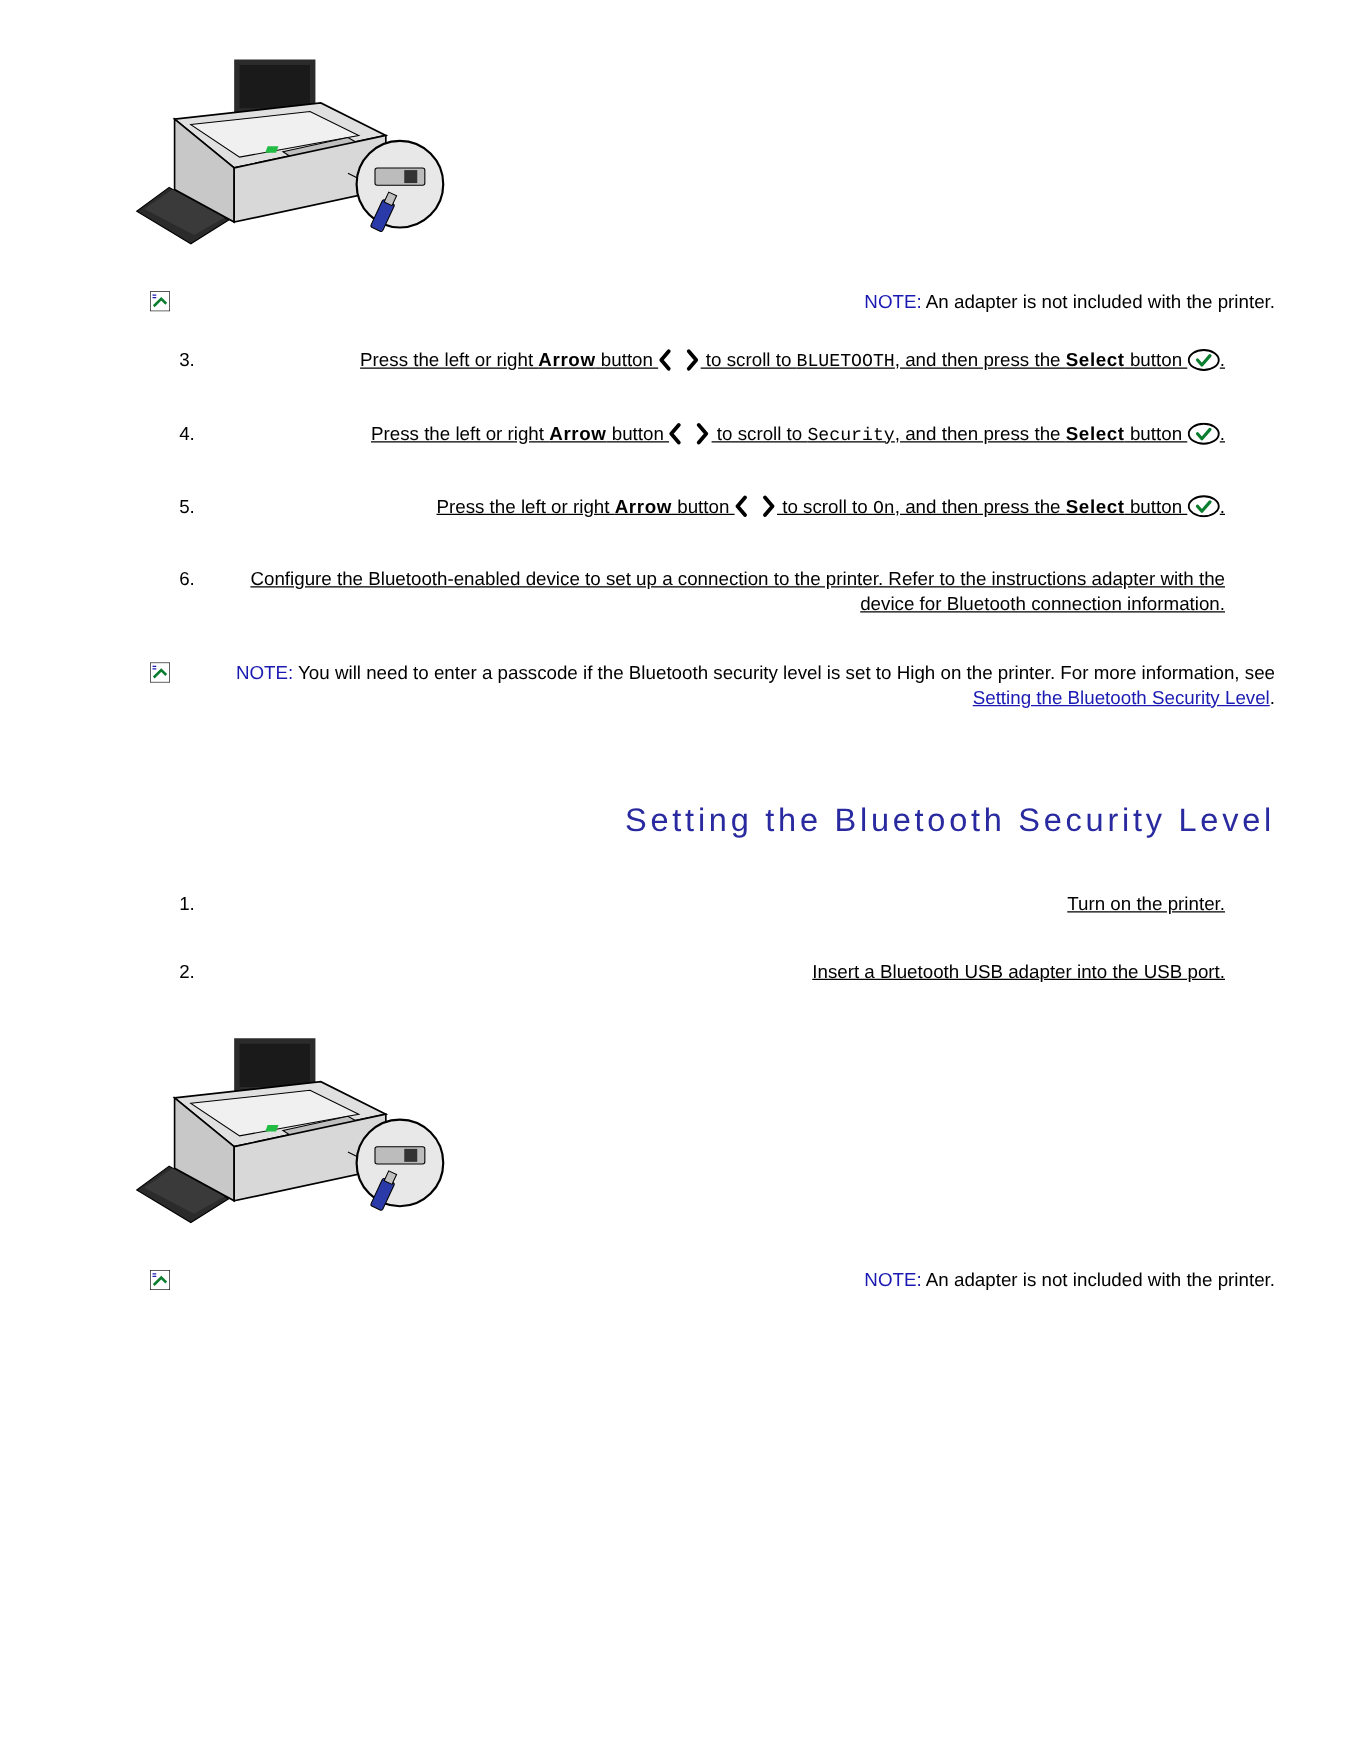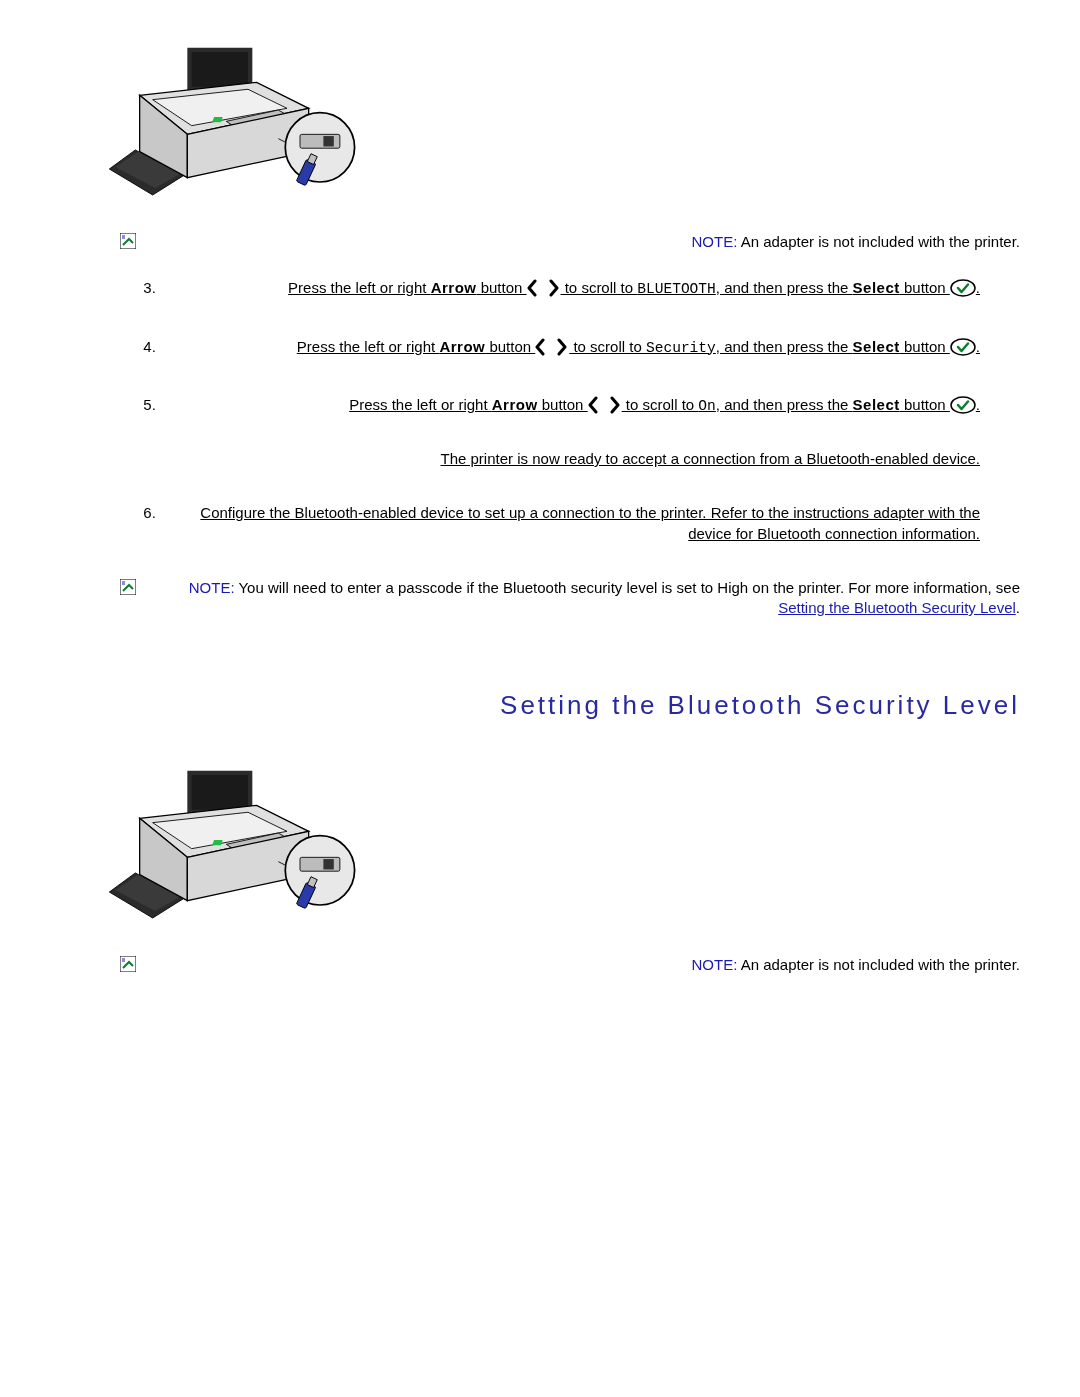--- a/index.html
+++ b/index.html
@@ -162,41 +162,44 @@
             <use href="#select-button"></use>
           </svg></span><span>.</span>
     </li>
 
     <li>
       <span>Press the left or right </span><span class="bold">Arrow</span><span> button </span><span class="arrow-wrap"><svg width="34" height="18">
             <use href="#arrow-buttons"></use>
           </svg></span><span> to scroll to </span><span class="mono">On</span><span>, and then press the </span><span class="bold">Select</span><span> button </span><span class="select-wrap"><svg width="26" height="18">
             <use href="#select-button"></use>
           </svg></span><span>.</span>
-      <div class="continuation">The printer is now ready to accept a connection from a Bluetooth-enabled device.</div>
     </li>
 
     <li>
       <span>Configure the Bluetooth-enabled device to set up a connection to the printer. Refer to the instructions adapter with the device for Bluetooth connection information.</span>
     </li>
   </ol>
 
   <div class="note-row">
     <span class="note-icon">
       <svg width="16" height="16">
           <use href="#note-icon-g"></use>
         </svg>
     </span>
     <span class="note-body">
       <span class="note-label">NOTE:</span><span> You will need to enter a passcode if the Bluetooth security level is set to High on the printer. For more information, see </span><a href="#" class="note-link">Setting the Bluetooth Security Level</a><span>.</span>
     </span>
   </div>
 
   <h2 class="heading">Setting the Bluetooth Security Level</h2>
 
+  <ol class="steps" start="1">
+    <li>Turn on the printer.</li>
+    <li>Insert a Bluetooth USB adapter into the USB port.</li>
+  </ol>
 
   <div class="printer-fig">
     <svg viewBox="0 0 300 190" width="260" height="180">
         <use href="#printer-g"></use>
       </svg>
   </div>
 
   <div class="note-row">
     <span class="note-icon">
       <svg width="16" height="16">

